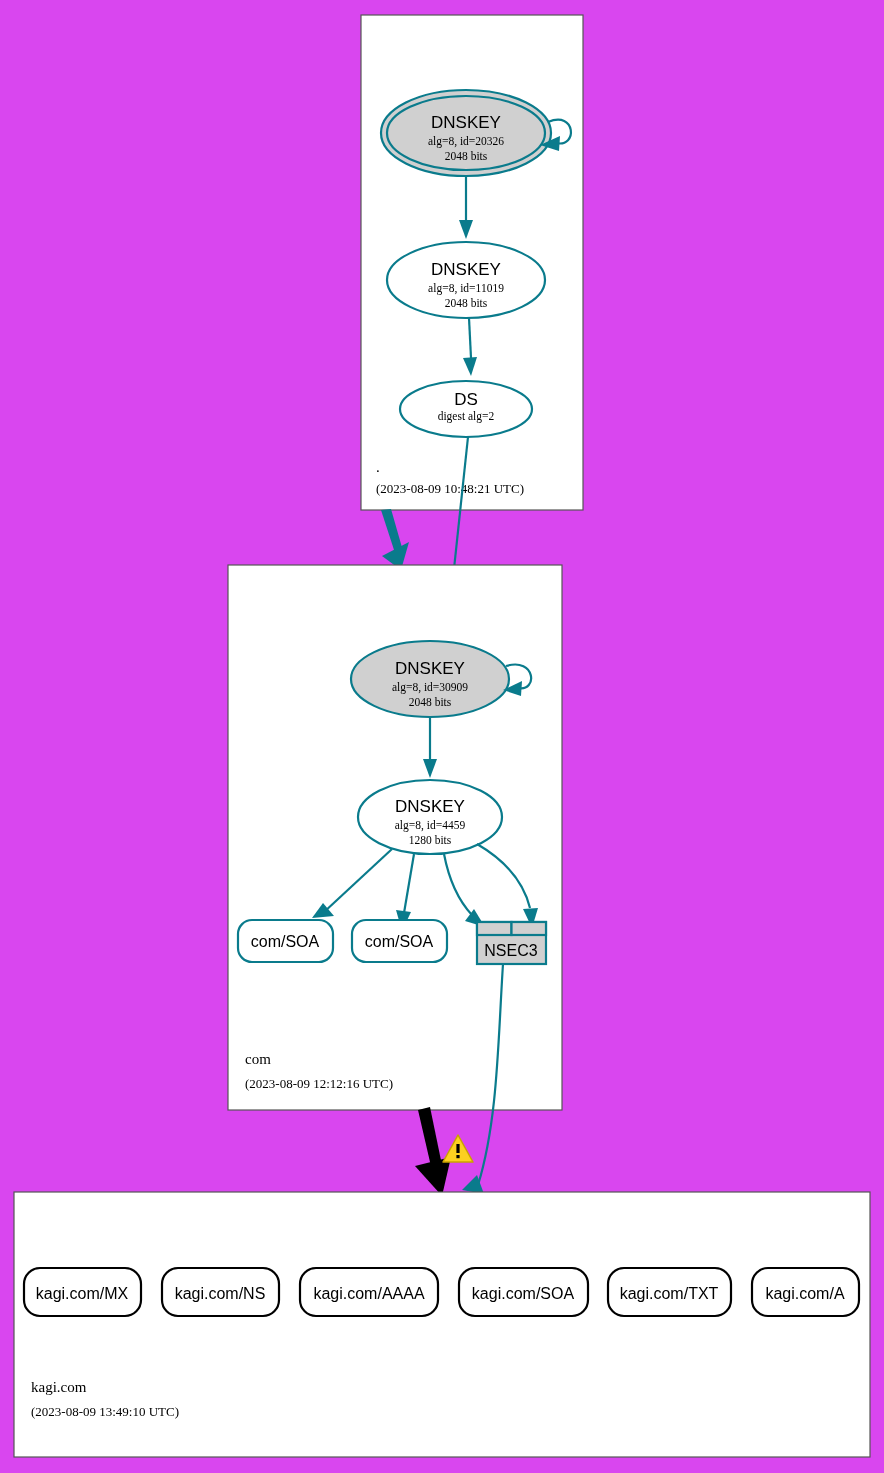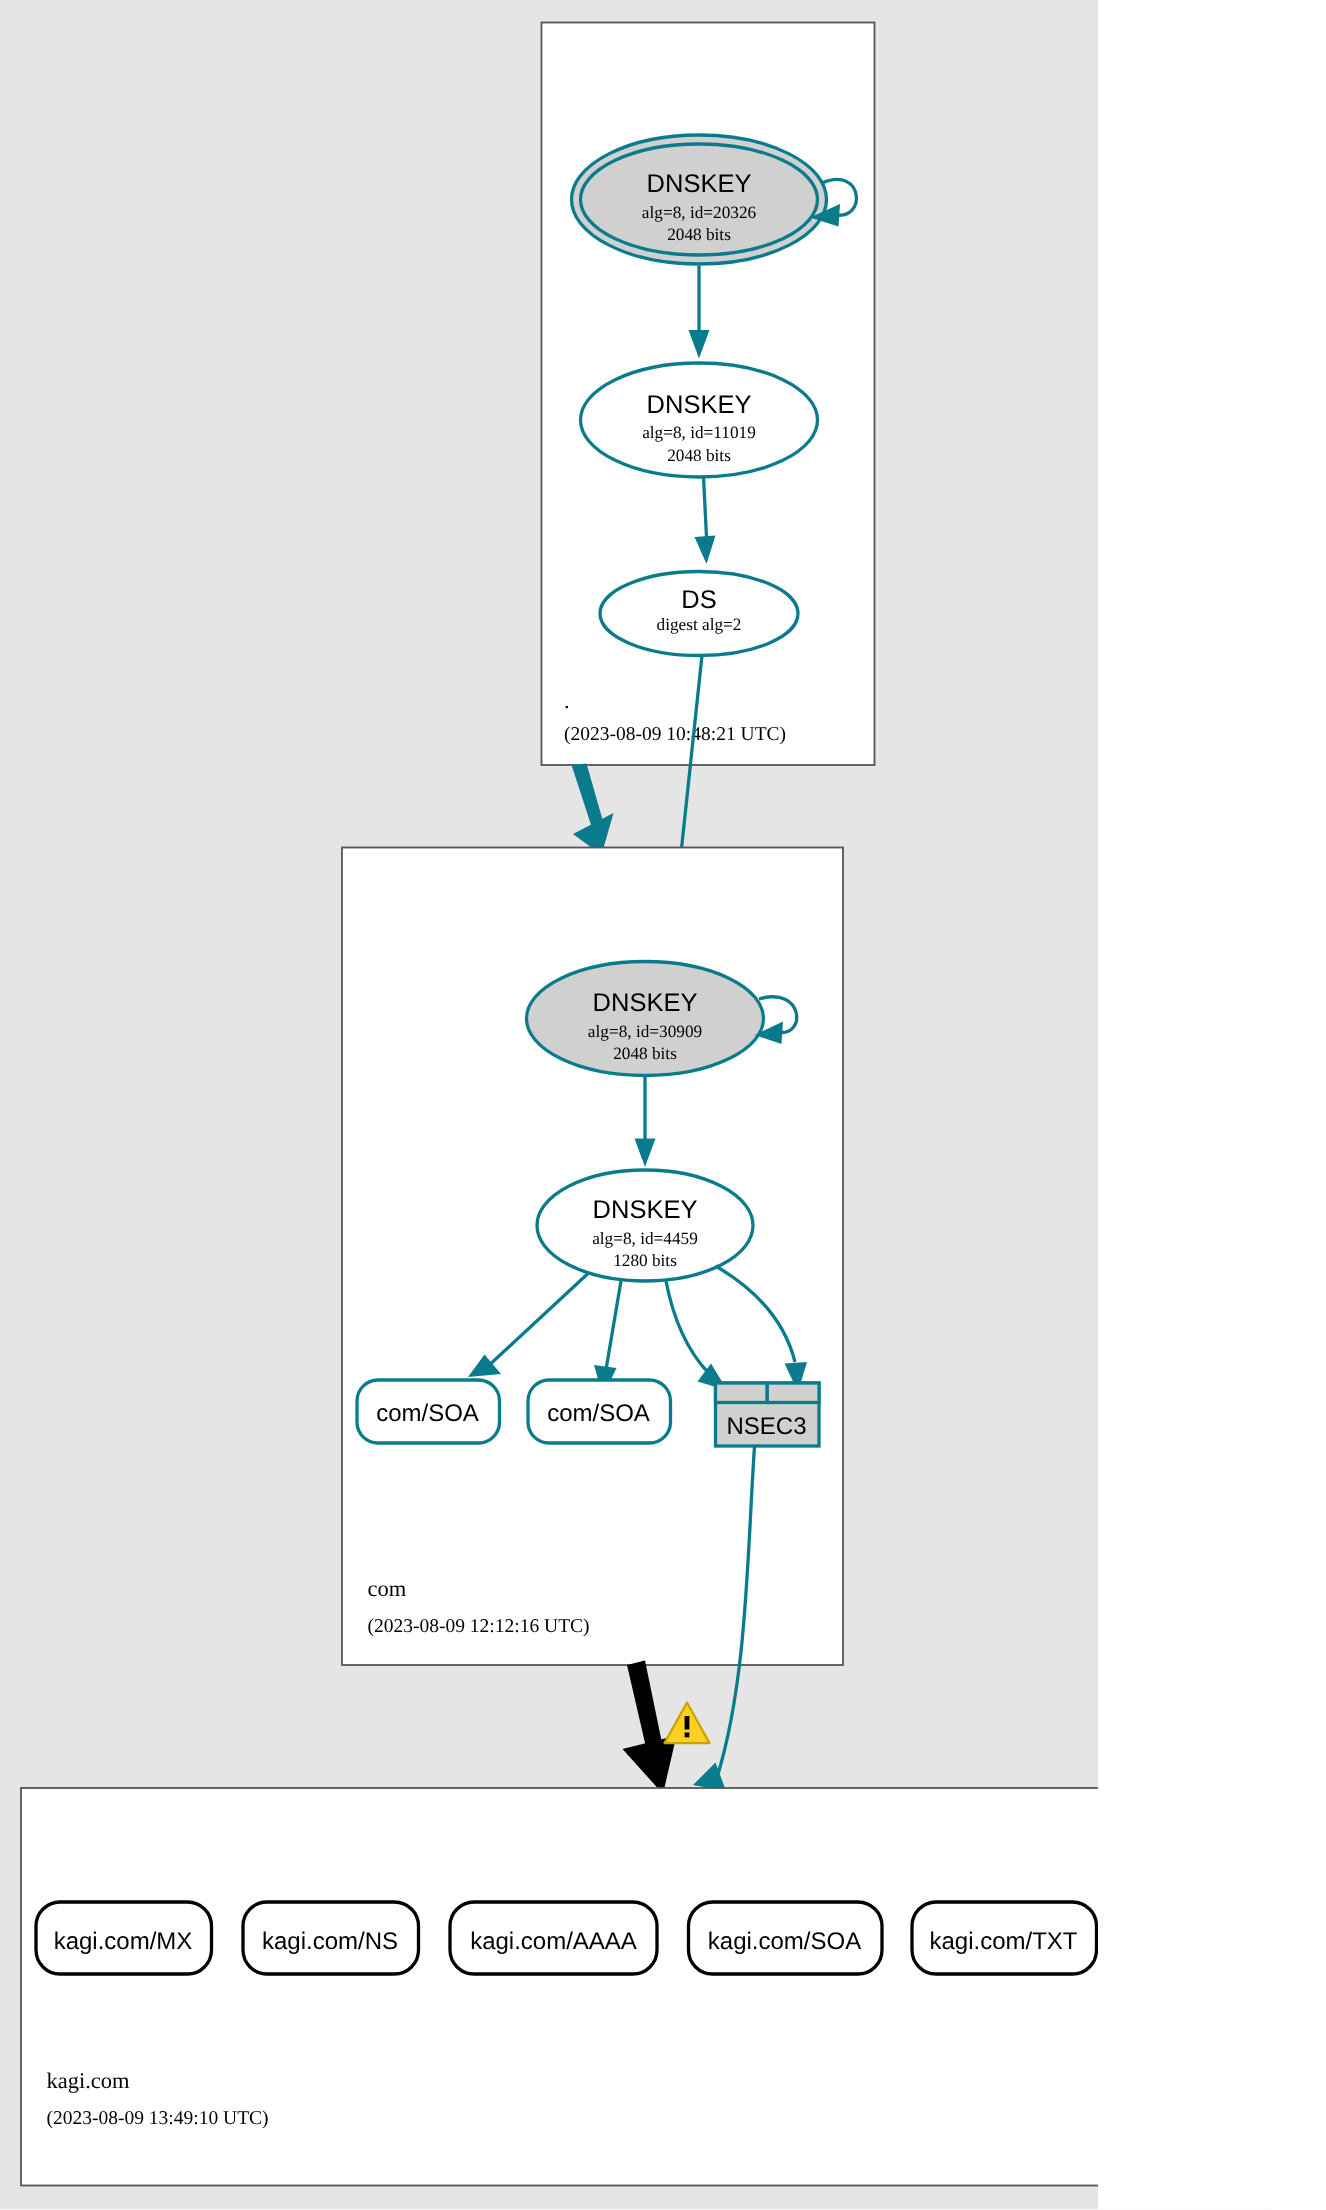--- a/index.html
+++ b/index.html
@@ -5,23 +5,23 @@
   html, body {
     margin: 0;
     padding: 0;
     background: #ffffff;
   }
   body {
     font-family: "Liberation Serif", "DejaVu Serif", serif;
   }
   #canvas {
     position: relative;
-    width: 732px;
+    width: 884px;
     height: 1473px;
-    background: #e5e5e5;
+    background: #d946ef;
     overflow: hidden;
   }
   svg#diagram {
     position: absolute;
     top: 0;
     left: 0;
     width: 884px;
     height: 1473px;
   }
   .zone-box {

